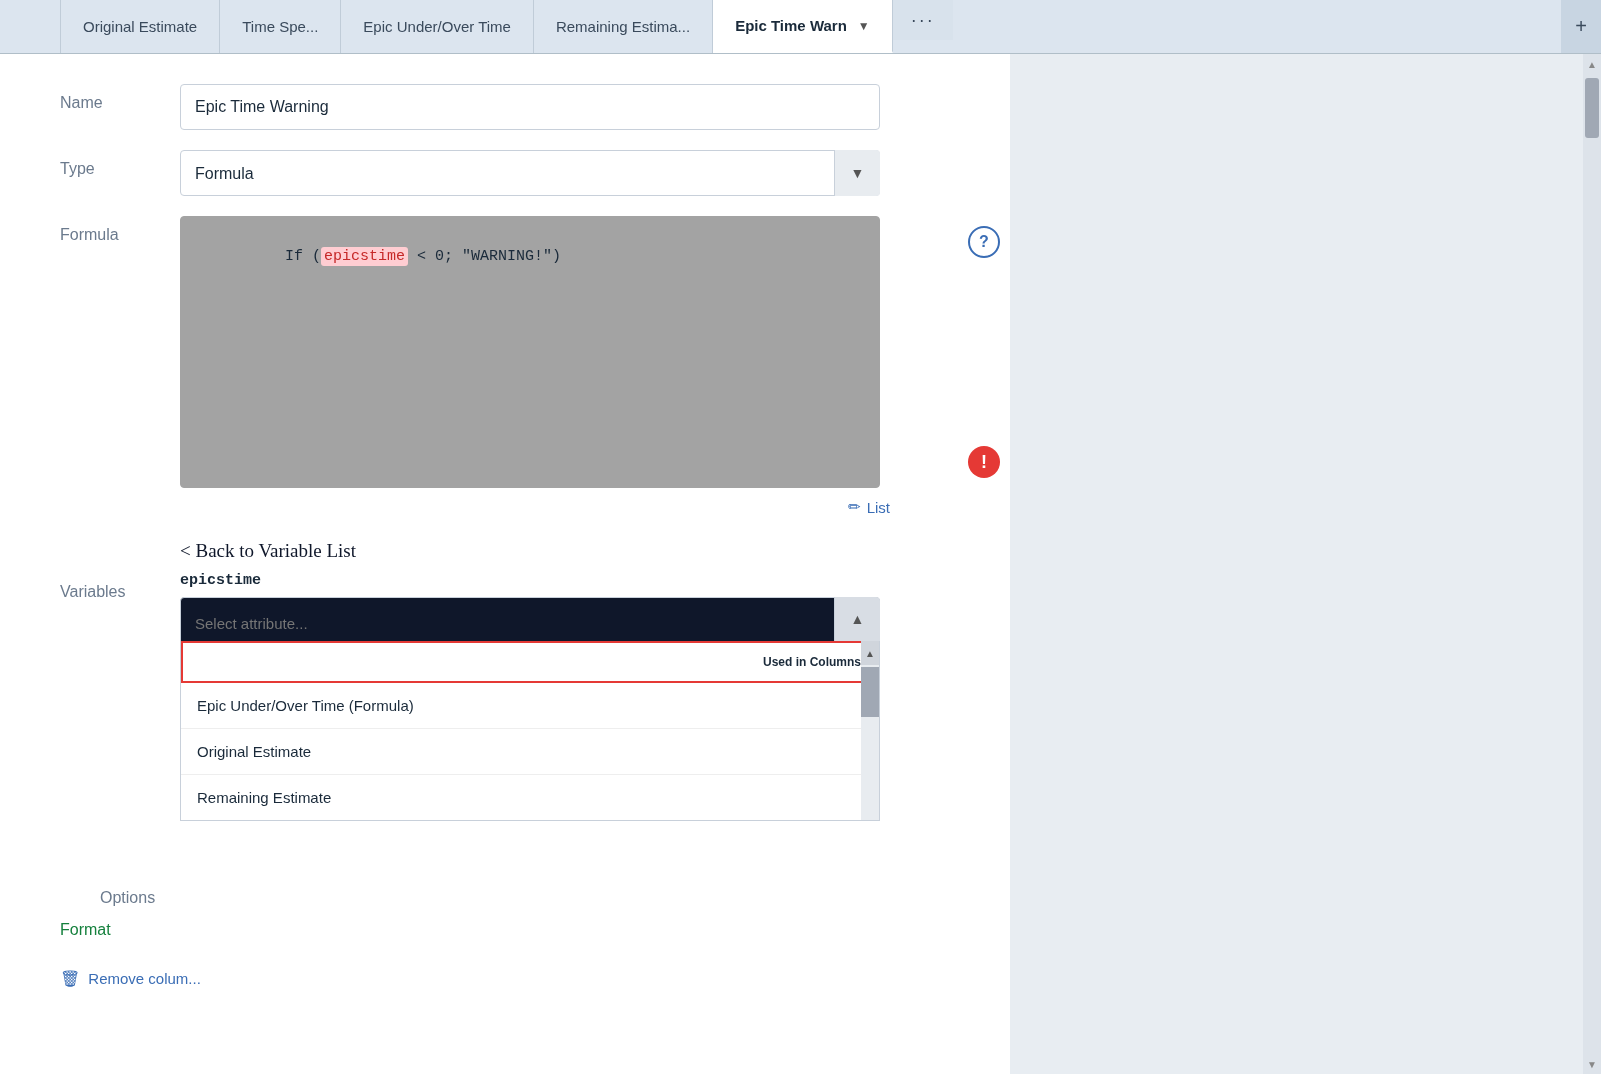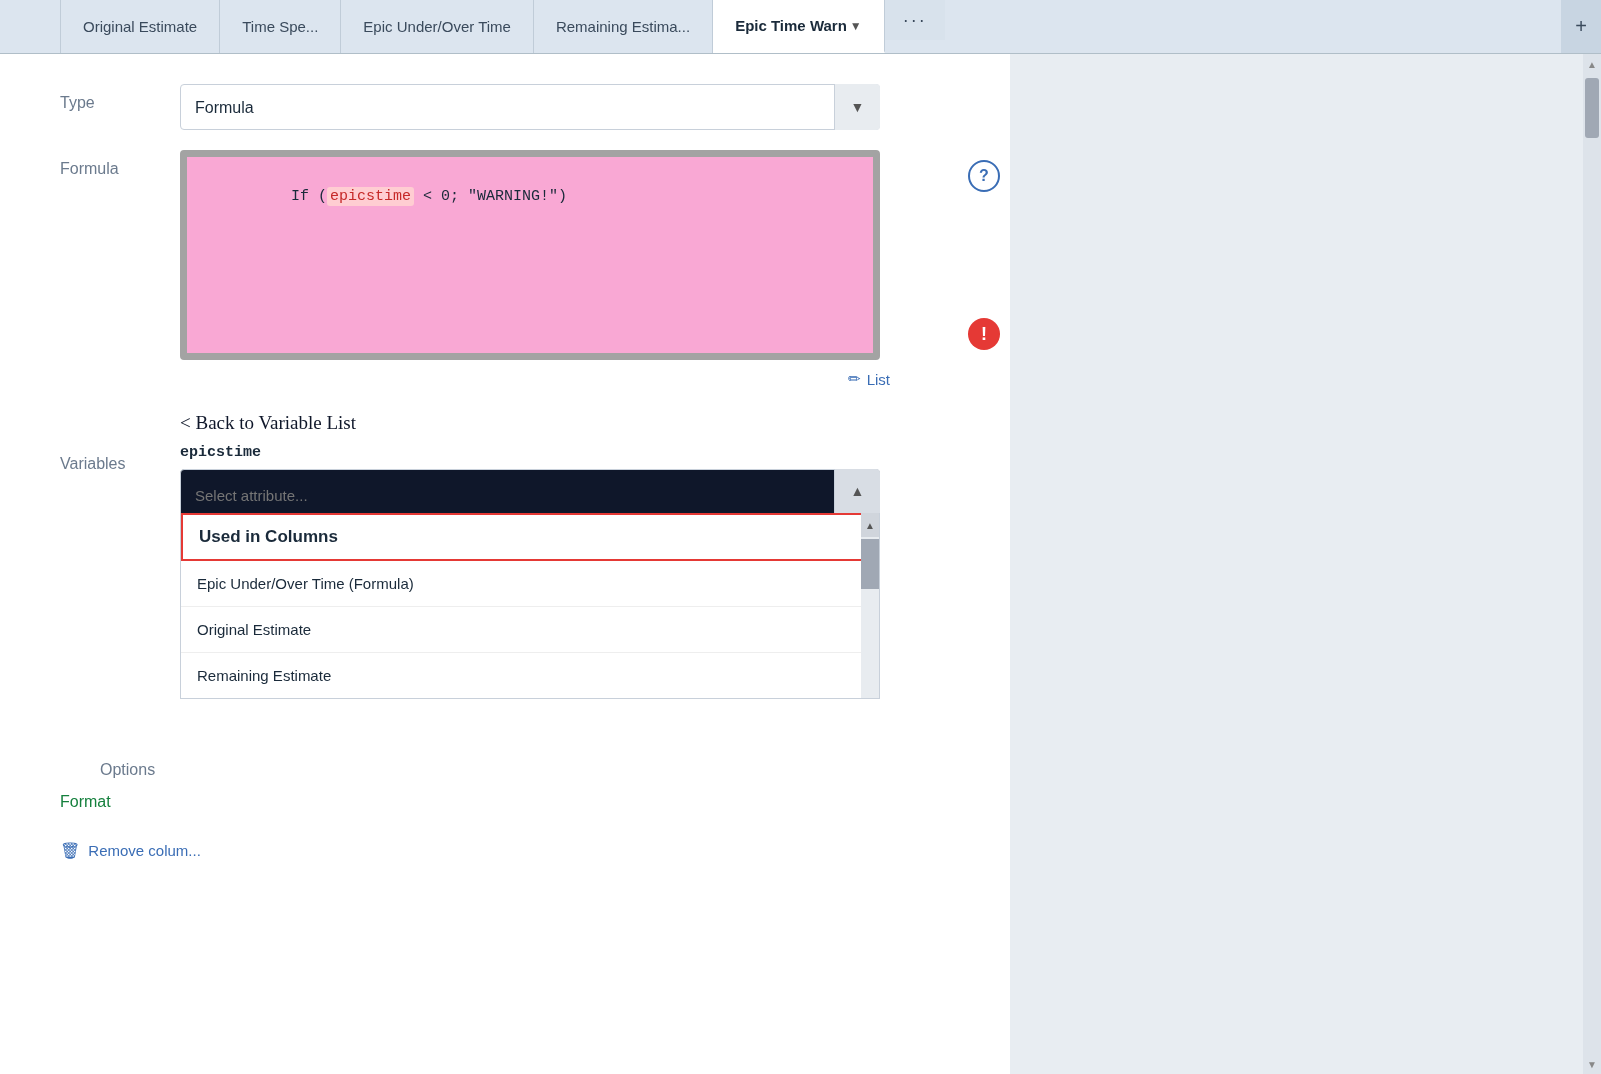--- a/index.html
+++ b/index.html
@@ -34,21 +34,21 @@
     .tab:first-child { border-left: 1px solid #c0ccd8; }
     .tab.active {
       background: #fff;
       font-weight: 600;
       color: #1a2a3a;
       border-bottom: 2px solid #fff;
     }
     .tab-dropdown {
       display: flex;
       align-items: center;
-      gap: 3px;
+      gap: 11px;
     }
     .tab-dropdown-arrow {
       font-size: 12px;
       color: #555;
     }
     .tab-add {
       display: flex;
       align-items: center;
       justify-content: center;
       width: 40px;
@@ -152,30 +152,30 @@
       padding-top: 10px;
       flex-shrink: 0;
     }
     .formula-content {
       flex: 1;
       position: relative;
     }
     .formula-box {
       width: 100%;
       max-width: 700px;
-      height: 210px;
-      border: 7px solid #a3a3a3;
+      height: 272px;
+      border: 1px solid #a3a3a3;
       border-radius: 4px;
       padding: 14px;
       font-size: 15px;
       font-family: 'Courier New', monospace;
       color: #1a2a3a;
       resize: none;
       outline: none;
-      background: #f9a8d4;
+      background: #a3a3a3;
     }
     .formula-help {
       position: absolute;
       top: 10px;
       right: -40px;
       width: 32px;
       height: 32px;
       border-radius: 50%;
       border: 2px solid #3a6db5;
       color: #3a6db5;
@@ -340,23 +340,24 @@
       background: #a0a8b4;
       margin-top: 2px;
     }
 
     .dropdown-header {
       display: flex;
       align-items: center;
       padding: 12px 16px;
       background: #fff;
       border: 2px solid #e53935;
-      font-size: 17px;
+      font-size: 12px;
       font-weight: 700;
       color: #1a2a3a;
+      justify-content: flex-end;
     }
     .dropdown-item {
       padding: 14px 16px;
       font-size: 15px;
       color: #1a2a3a;
       cursor: pointer;
       border-bottom: 1px solid #eee;
     }
     .dropdown-item:last-child { border-bottom: none; }
     .options-label {
@@ -462,20 +463,26 @@
   </div>
   <div class="tab-add">
     <span>+</span>
   </div>
 </div>
 
 <div class="main-area">
 
   <div class="form-panel">
 
+    <div class="field-row">
+      <div class="field-label">Name</div>
+      <div class="field-value">
+        <input class="name-input" type="text" value="Epic Time Warning" style="">
+      </div>
+    </div>
 
     <div class="field-row">
       <div class="field-label">Type</div>
       <div class="field-value">
         <div class="type-select-wrapper">
           <select class="type-select">
             <option>Formula</option>
           </select>
           <div class="type-select-arrow">▼</div>
         </div>

